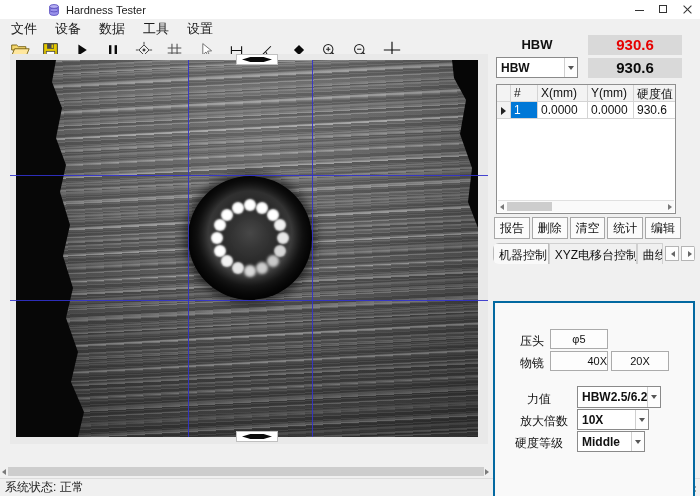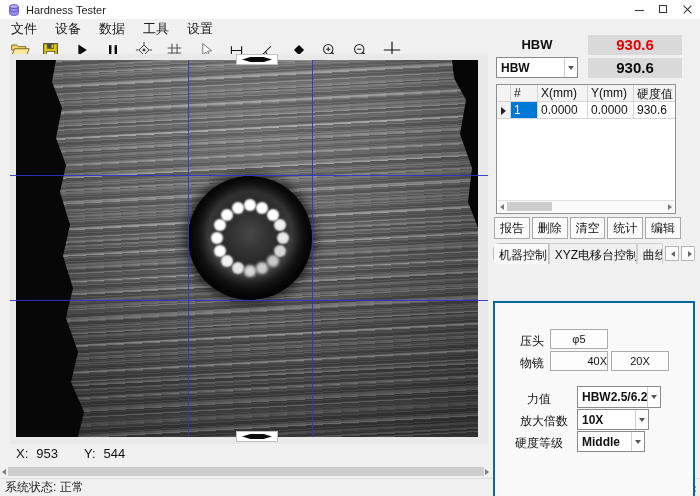--- a/index.html
+++ b/index.html
@@ -1,21 +1,21 @@
 <!DOCTYPE html>
 <html><head>
 <meta charset="utf-8">
 <style>
   * { margin:0; padding:0; box-sizing:border-box; }
   html,body { width:700px; height:496px; }
   body { font-family:"Liberation Sans","DejaVu Sans",sans-serif; font-size:12px; color:#111; }
   #app { position:relative; width:700px; height:496px; background:#f0f0f0; overflow:hidden; }
 
   
-  .titlebar { position:absolute; left:0; top:0; width:700px; height:19px; background:#ffffff; display:flex; align-items:center; }
+  .titlebar { position:absolute; left:0; top:0; width:700px; height:19px; background:#ffffff; display:flex; align-items:center;padding-left:40px; }
   .titlebar .appicon { width:14px; height:14px; margin:0 5px 0 7px; }
   .titlebar .title { font-size:11px; color:#222; }
   .capbtns { position:absolute; right:0; top:0; height:19px; display:flex; }
   .capbtn { width:24px; height:19px; position:relative; }
   .cap-min i { position:absolute; left:7px; top:10px; width:9px; height:1px; background:#333; }
   .cap-max i { position:absolute; left:7px; top:5px; width:8px; height:8px; border:1px solid #333; }
   .cap-close i, .cap-close b { position:absolute; left:6px; top:9px; width:11px; height:1px; background:#333; }
   .cap-close i { transform:rotate(45deg); } .cap-close b { transform:rotate(-45deg); }
 
   
@@ -240,23 +240,20 @@
     <div class="hline h1"></div>
     <div class="hline h2"></div>
     <div class="handle handle-top">
         <div class="diamond"></div>
       </div>
     <div class="handle handle-bottom">
         <div class="diamond"></div>
       </div>
   </div>
 
-  <div class="coords">
-    <span>X:</span><span class="num">953</span><span>Y:</span><span>544</span>
-  </div>
 
   <div class="hscroll-main">
     <i class="arr arr-l"></i>
     <div class="thumb"></div>
     <i class="arr arr-r"></i>
   </div>
 
   <div class="statusbar">
     <span>系统状态: 正常</span>
     <div class="grip"></div>

